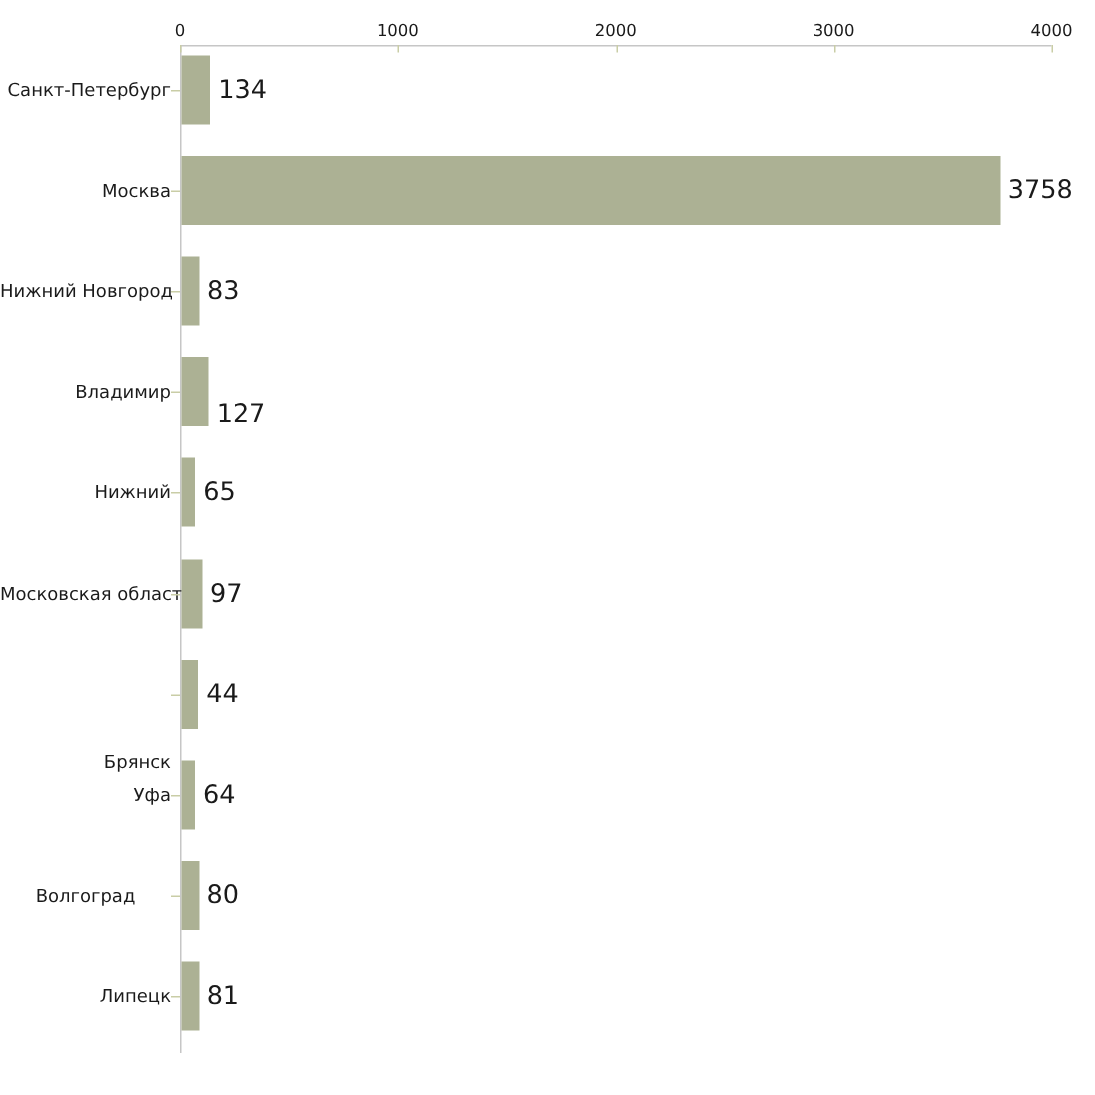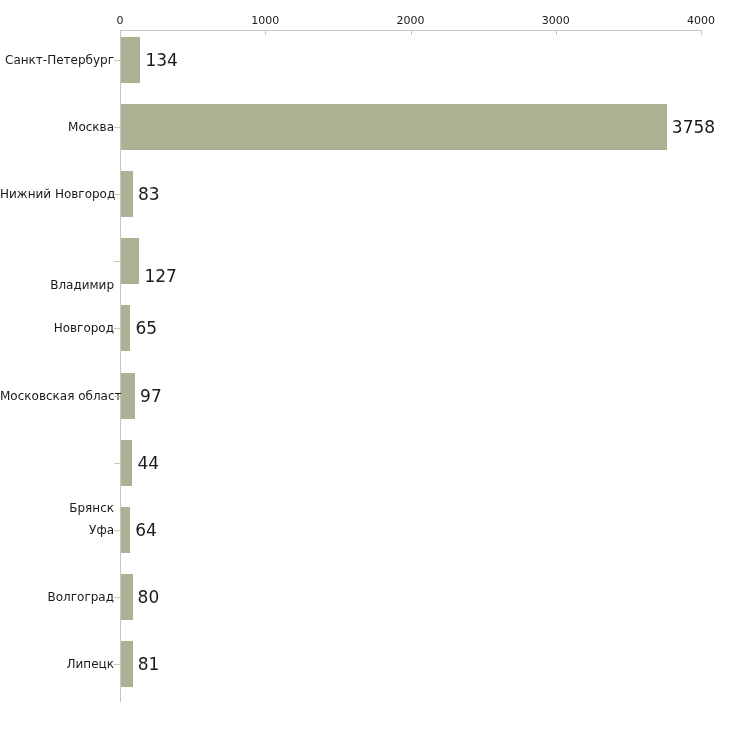--- a/index.html
+++ b/index.html
@@ -81,41 +81,41 @@
     <div class="bar" style="left: 121px; top: 37px; width: 19.4635px; height: 46px; background: rgb(172, 177, 148);"></div>
     <div class="value-label" style="left: 145.464px; top: 52px; color: rgb(26, 26, 26);">134</div>
     <div class="cat-label" style="top: 119.1px; color: rgb(26, 26, 26);">Москва</div>
     <div class="cat-tick" style="left: 114px; top: 127.1px; background: rgb(201, 205, 166);"></div>
     <div class="bar" style="left: 121px; top: 104.1px; width: 545.849px; height: 46px; background: rgb(172, 177, 148);"></div>
     <div class="value-label" style="left: 671.849px; top: 119.1px; color: rgb(26, 26, 26);">3758</div>
     <div class="cat-label" style="top: 186.2px; color: rgb(26, 26, 26);">Нижний Новгород</div>
     <div class="cat-tick" style="left: 114px; top: 194.2px; background: rgb(201, 205, 166);"></div>
     <div class="bar" style="left: 121px; top: 171.2px; width: 12.0557px; height: 46px; background: rgb(172, 177, 148);"></div>
     <div class="value-label" style="left: 138.056px; top: 186.2px; color: rgb(26, 26, 26);">83</div>
-    <div class="cat-label" style="top: 253.3px; color: rgb(26, 26, 26); margin-top: 24px;">Владимир</div>
+    <div class="cat-label" style="top: 253.3px; color: rgb(26, 26, 26);">Владимир</div>
     <div class="cat-tick" style="left: 114px; top: 261.3px; background: rgb(201, 205, 166);"></div>
     <div class="bar" style="left: 121px; top: 238.3px; width: 18.4467px; height: 46px; background: rgb(172, 177, 148);"></div>
     <div class="value-label" style="left: 144.447px; top: 268px; color: rgb(26, 26, 26);">127</div>
-    <div class="cat-label" style="top: 320.4px; color: rgb(26, 26, 26);">Новгород</div>
+    <div class="cat-label" style="top: 320.4px; color: rgb(26, 26, 26);">Нижний</div>
     <div class="cat-tick" style="left: 114px; top: 328.4px; background: rgb(201, 205, 166);"></div>
     <div class="bar" style="left: 121px; top: 305.4px; width: 9.44125px; height: 46px; background: rgb(172, 177, 148);"></div>
     <div class="value-label" style="left: 135.441px; top: 320.4px; color: rgb(26, 26, 26);">65</div>
     <div class="cat-label" style="top: 387.5px; color: rgb(26, 26, 26);">Московская область</div>
     <div class="cat-tick" style="left: 114px; top: 395.5px; background: rgb(201, 205, 166);"></div>
     <div class="bar" style="left: 121px; top: 372.5px; width: 14.0892px; height: 46px; background: rgb(172, 177, 148);"></div>
     <div class="value-label" style="left: 140.089px; top: 387.5px; color: rgb(26, 26, 26);">97</div>
     <div class="cat-label" style="top: 454.6px; color: rgb(26, 26, 26); margin-top: 45px;">Брянск</div>
     <div class="cat-tick" style="left: 114px; top: 462.6px; background: rgb(201, 205, 166);"></div>
     <div class="bar" style="left: 121px; top: 439.6px; width: 11.4747px; height: 46px; background: rgb(172, 177, 148);"></div>
     <div class="value-label" style="left: 137.475px; top: 454.6px; color: rgb(26, 26, 26);">44</div>
     <div class="cat-label" style="top: 521.7px; color: rgb(26, 26, 26);">Уфа</div>
     <div class="cat-tick" style="left: 114px; top: 529.7px; background: rgb(201, 205, 166);"></div>
     <div class="bar" style="left: 121px; top: 506.7px; width: 9.296px; height: 46px; background: rgb(172, 177, 148);"></div>
     <div class="value-label" style="left: 135.296px; top: 521.7px; color: rgb(26, 26, 26);">64</div>
-    <div class="cat-label" style="top: 588.8px; color: rgb(26, 26, 26);">Волгоград</div>
+    <div class="cat-label" style="top: 588.8px; color: rgb(26, 26, 26); text-align: center;">Волгоград</div>
     <div class="cat-tick" style="left: 114px; top: 596.8px; background: rgb(201, 205, 166);"></div>
     <div class="bar" style="left: 121px; top: 573.8px; width: 11.62px; height: 46px; background: rgb(172, 177, 148);"></div>
     <div class="value-label" style="left: 137.62px; top: 588.8px; color: rgb(26, 26, 26);">80</div>
     <div class="cat-label" style="top: 655.9px; color: rgb(26, 26, 26);">Липецк</div>
     <div class="cat-tick" style="left: 114px; top: 663.9px; background: rgb(201, 205, 166);"></div>
     <div class="bar" style="left: 121px; top: 640.9px; width: 11.7652px; height: 46px; background: rgb(172, 177, 148);"></div>
     <div class="value-label" style="left: 137.765px; top: 655.9px; color: rgb(26, 26, 26);">81</div>
   </div>
 
 </body></html>

